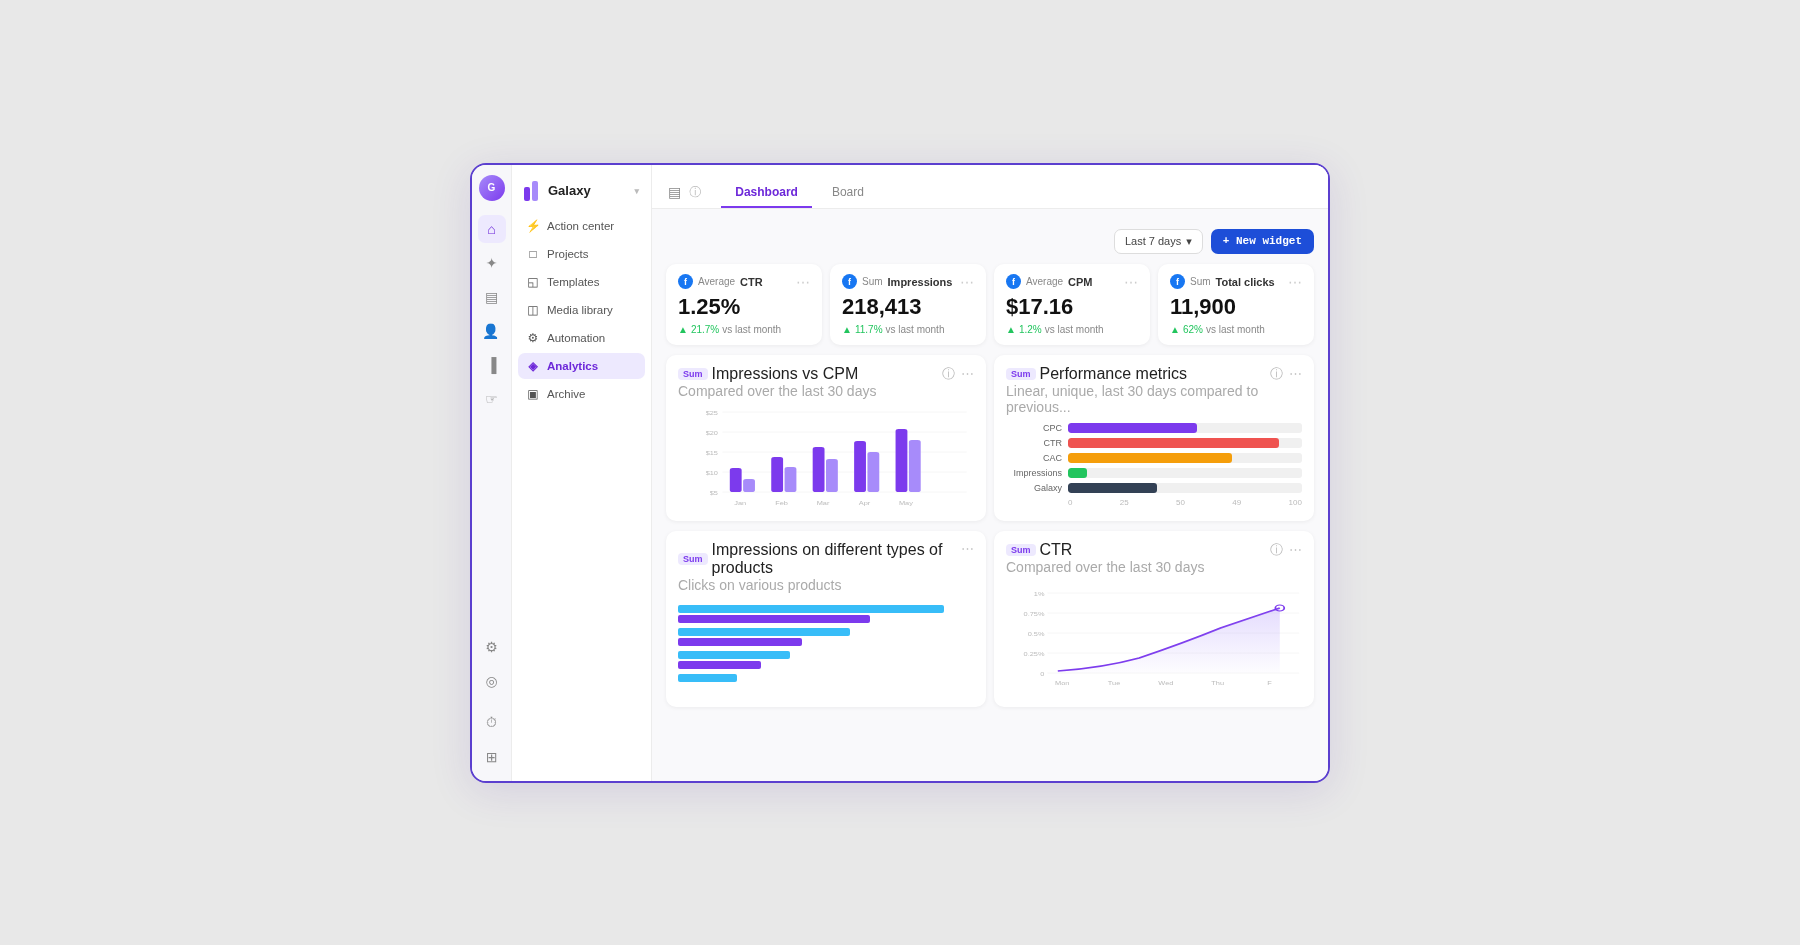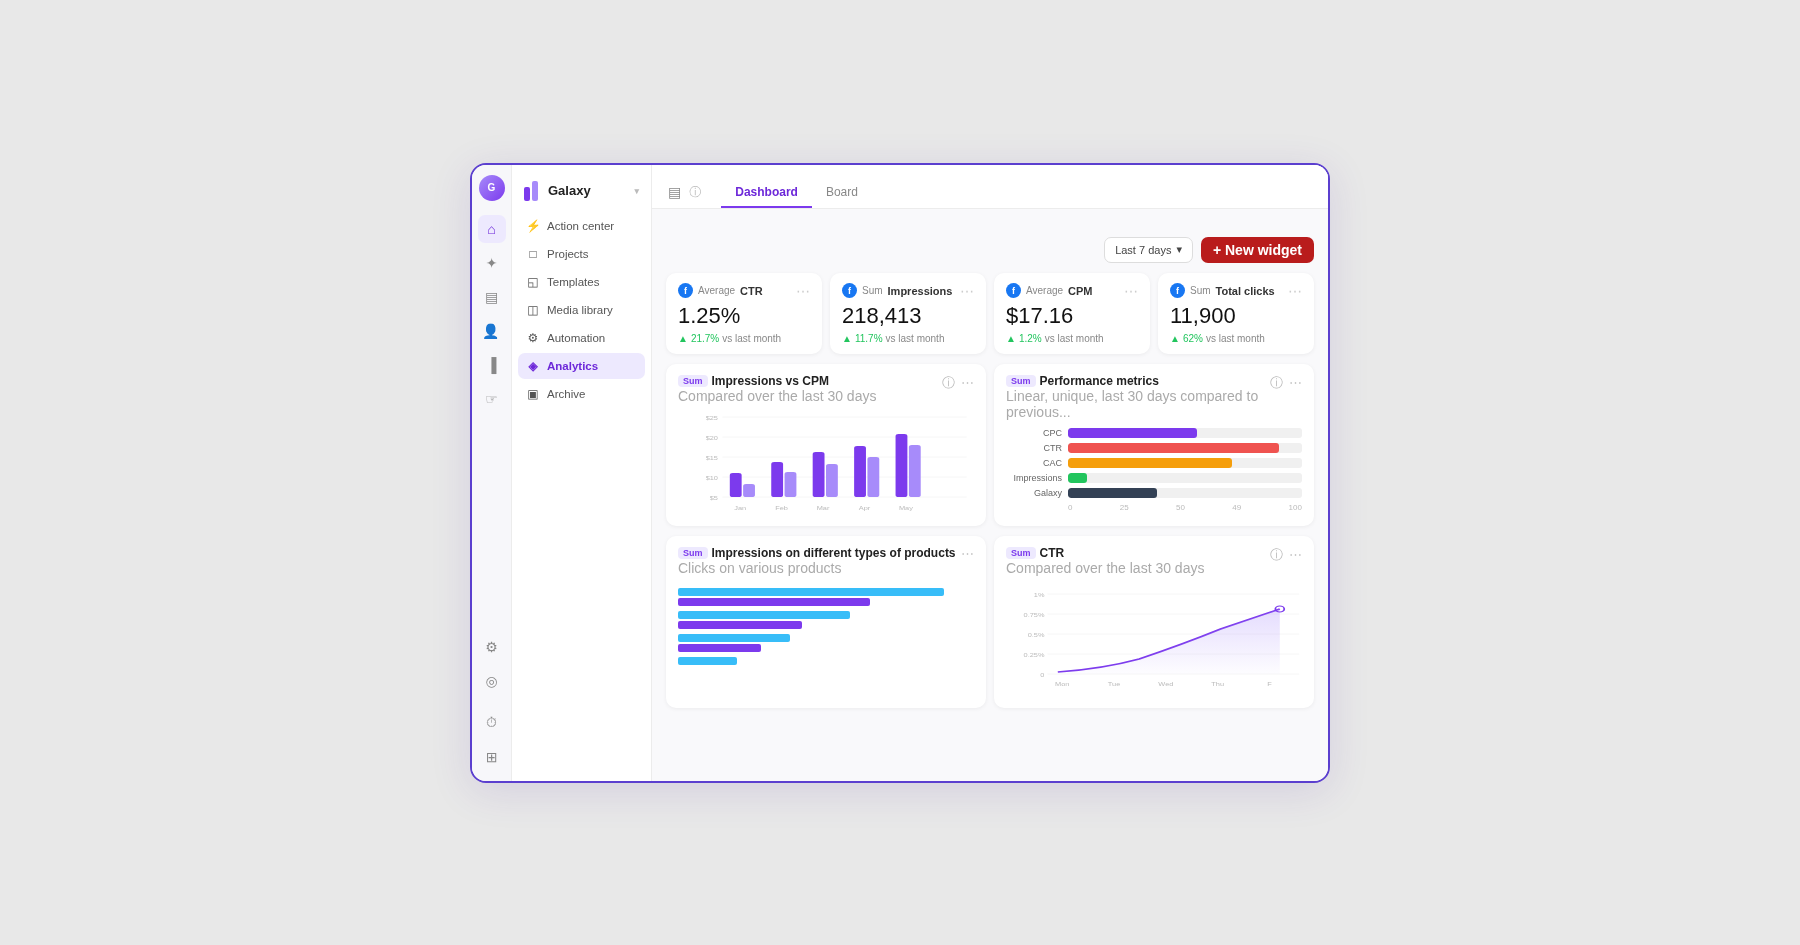--- a/index.html
+++ b/index.html
@@ -94,50 +94,50 @@
       background: #fff;
       border-bottom: 1px solid #ececec;
     }
     .content-header-icon { font-size: 14px; color: #888; }
     .content-header-title {
       font-size: 14px; font-weight: 600; color: #222;
       flex: 1;
     }
     .content-header-info { font-size: 12px; color: #bbb; cursor: pointer; }
     .tabs {
-      display: flex; gap: 0; padding: 0 16px;
+      display: flex; gap: 6px; padding: 0 16px;
       background: #fff;
       align-items: flex-end;
     }
     .tab {
       padding: 8px 14px 7px;
       font-size: 12px; color: #888; cursor: pointer;
       border-bottom: 2.5px solid transparent;
       transition: color 0.12s;
     }
     .tab.active { color: #6d28d9; border-bottom-color: #7c3aed; font-weight: 600; }
     
     .dashboard {
       flex: 1; overflow-y: auto;
-      padding: 28px 14px;
+      padding: 20px 14px;
     }
     .toolbar-row {
       display: flex; justify-content: flex-end; gap: 8px;
       margin-bottom: 10px;
     }
     .date-select {
       display: flex; align-items: center; gap: 5px;
       background: #fff; border: 1px solid #ddd; border-radius: 7px;
       padding: 5px 10px; font-size: 11px; color: #444; cursor: pointer;
     }
     .new-widget-btn {
-      background: #b91c1c; color: #fff; border: none;
+      background: #1d4ed8; color: #fff; border: none;
       border-radius: 7px; padding: 5px 12px;
-      font-size: 14px; font-weight: 600; cursor: pointer;
-      display: flex; align-items: center; gap: 4px;
+      font-size: 11px; font-weight: 600; cursor: pointer;
+      display: flex; align-items: center; gap: 4px; font-family: Liberation Mono, monospace;
     }
     
     .stat-cards {
       display: grid; grid-template-columns: repeat(4, 1fr);
       gap: 8px; margin-bottom: 10px;
     }
     .stat-card {
       background: #fff; border-radius: 10px;
       padding: 10px 12px 10px;
       box-shadow: 0 1px 4px rgba(0,0,0,0.06);
@@ -148,41 +148,41 @@
     }
     .stat-fb-icon {
       width: 15px; height: 15px; border-radius: 50%;
       background: #1877f2; color: white;
       font-size: 9px; font-weight: bold;
       display: flex; align-items: center; justify-content: center;
     }
     .stat-label-type { font-size: 10px; color: #888; }
     .stat-label-name { font-size: 11px; font-weight: 700; color: #333; }
     .stat-more { margin-left: auto; color: #ccc; font-size: 14px; cursor: pointer; }
-    .stat-value { font-size: 22px; font-weight: 400; color: #111; margin-bottom: 4px; }
+    .stat-value { font-size: 22px; font-weight: 700; color: #111; margin-bottom: 4px; }
     .stat-change {
       font-size: 10px; display: flex; align-items: center; gap: 3px;
     }
     .stat-change.up { color: #22c55e; }
     .stat-change-text { color: #888; }
     
     .chart-row {
       display: grid; grid-template-columns: 1fr 1fr;
       gap: 8px; margin-bottom: 10px;
     }
     .chart-card {
       background: #fff; border-radius: 10px;
       padding: 10px 12px;
       box-shadow: 0 1px 4px rgba(0,0,0,0.06);
     }
     .chart-card-header {
       display: flex; align-items: flex-start; margin-bottom: 2px;
     }
     .chart-card-title-group { flex: 1; }
-    .chart-card-title { font-size: 12px; font-weight: 700; color: #222; }
+    .chart-card-title { font-size: 16px; font-weight: 400; color: #222; }
     .chart-card-subtitle { font-size: 14px; color: #aaa; margin-bottom: 6px; }
     .chart-actions { display: flex; gap: 6px; align-items: center; }
     .chart-action-btn { background: none; border: none; cursor: pointer; color: #bbb; font-size: 13px; }
     
     .bar-chart {
       width: 100%; height: 100px;
     }
     
     .hbar-chart { width: 100%; }
     .hbar-row {

